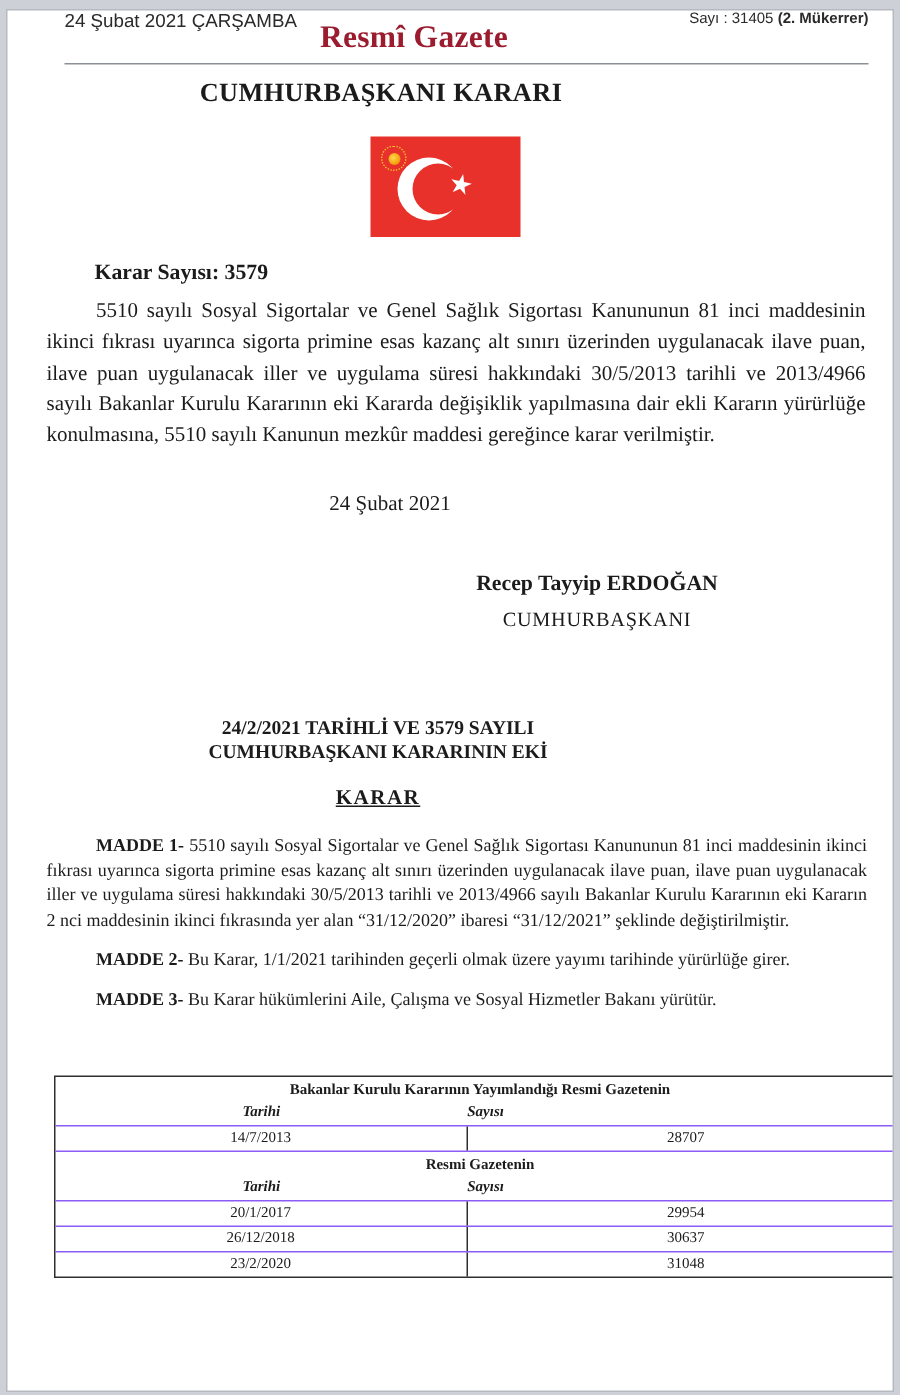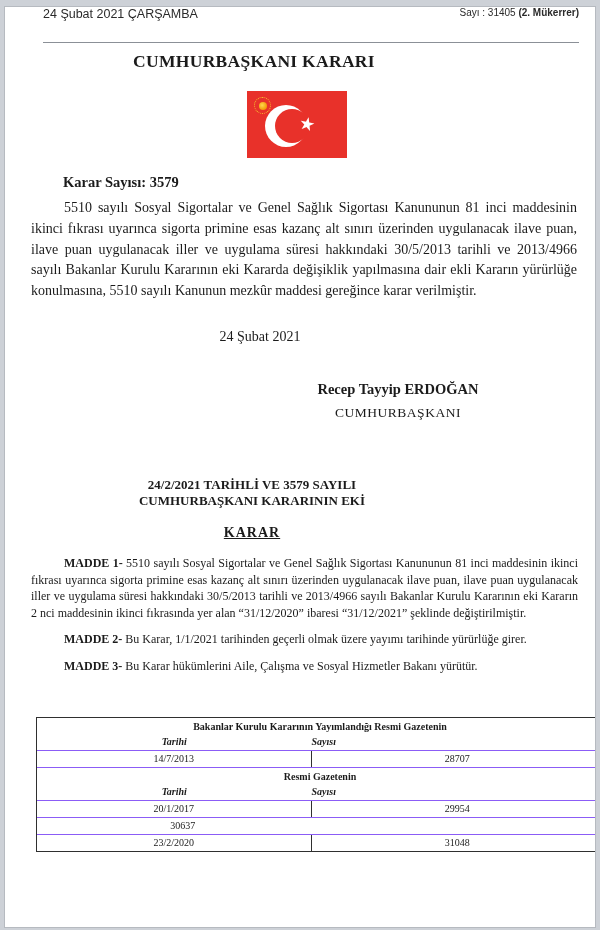--- a/index.html
+++ b/index.html
@@ -81,20 +81,21 @@
   .drow .c1 { width:48.5%; text-align:center; border-right:1px solid #2f2f2f; line-height:16px; }
   .drow .c2 { width:51.5%; text-align:center; line-height:16px; }
 </style>
 </head>
 <body>
 
 <div class="page">
 
   <div class="masthead">
     <span class="mast-date">24 Şubat 2021 ÇARŞAMBA</span>
+    <span class="mast-gazette">Resmî Gazete</span>
     <span class="mast-issue"><span>Sayı : 31405 </span><b>(2. Mükerrer)</b></span>
   </div>
 
   <div class="doc-title">CUMHURBAŞKANI KARARI</div>
 
   <div class="flag">
     <span class="seal">
         <span class="seal-core"></span>
       </span>
     <span class="crescent"></span>
@@ -139,20 +140,21 @@
       <div class="thead-cols">
         <span class="c1">Tarihi</span>
         <span class="c2">Sayısı</span>
       </div>
     </div>
     <div class="trow drow">
       <span class="c1">20/1/2017</span>
       <span class="c2">29954</span>
     </div>
     <div class="trow drow">
+      <span class="c1">26/12/2018</span>
       <span class="c2">30637</span>
     </div>
     <div class="trow drow">
       <span class="c1">23/2/2020</span>
       <span class="c2">31048</span>
     </div>
   </div>
 
 </div>
 

